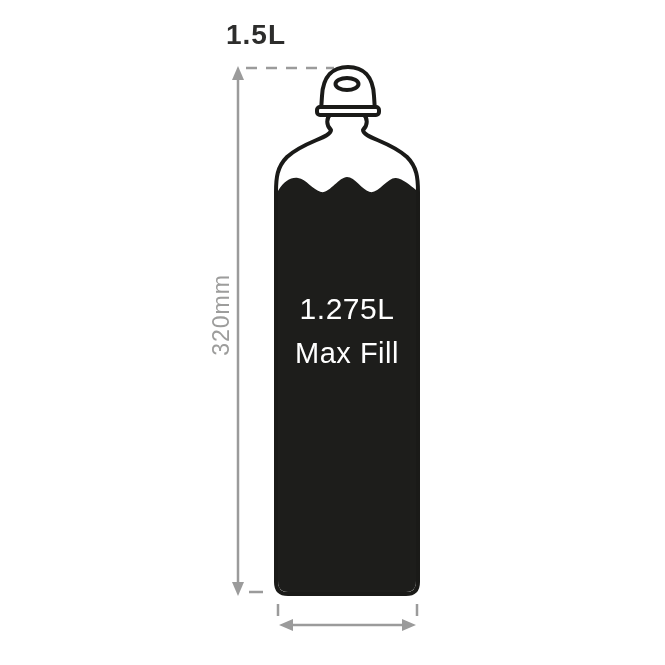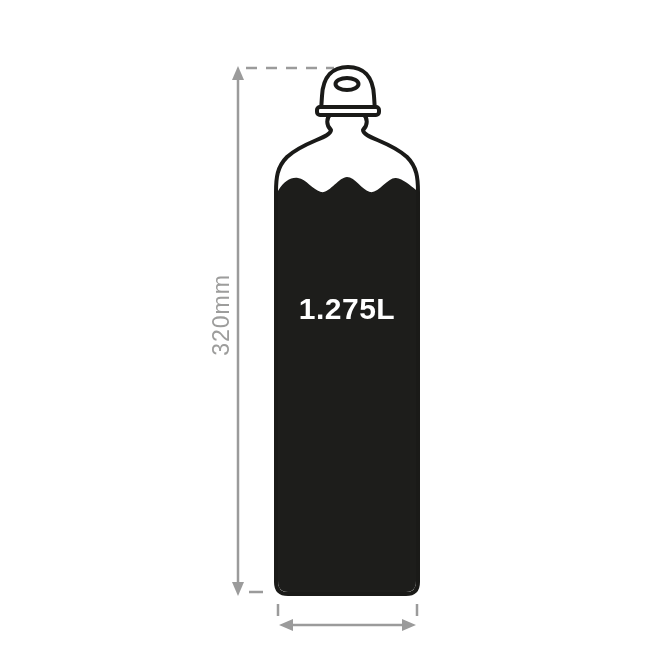--- a/index.html
+++ b/index.html
@@ -29,21 +29,21 @@
   .label-height{
     left:221px;top:315px;transform:translate(-50%,-50%) rotate(-90deg);
     font-size:23px;color:var(--dimension-text);letter-spacing:1px;
   }
   .label-width{
     left:346px;top:633px;transform:translateX(-50%);
     font-size:23px;color:var(--dimension-text);letter-spacing:1px;
   }
   .bottle-text{
     position:absolute;left:347px;transform:translateX(-50%);
-    color:var(--bottle-text);font-weight:bold;letter-spacing:0.5px;white-space:nowrap;
+    color:var(--bottle-text);font-weight:normal;letter-spacing:0.5px;white-space:nowrap;
   }
   .bottle-volume{top:292px;font-size:30px;}
   .bottle-maxfill{top:337px;font-size:29px;}
 </style>
 </head>
 <body>
 
 <div class="stage">
 
   <svg width="665" height="665" viewBox="0 0 665 665">
@@ -83,19 +83,21 @@
                C 390,141 363,138 363,130 C 368,125 368,118 363,114"></path>
 
       <path class="outline-filled" d="M 321,111 L 322,96 C 323,76 333,67 348,67 C 363,67 373,76 374,96 L 375,111 Z"></path>
 
       <rect class="outline-filled" x="317" y="107" width="62" height="8" rx="3"></rect>
 
       <ellipse class="outline-filled" cx="347" cy="84" rx="11.5" ry="6"></ellipse>
     </g>
   </svg>
 
+  <div class="label label-capacity">1.5L</div>
 
   <div class="label label-height">320mm</div>
 
 
   <div class="bottle-text bottle-volume">1.275L</div>
 
+  <div class="bottle-text bottle-maxfill">Max Fill</div>
 </div>
 
 </body></html>

